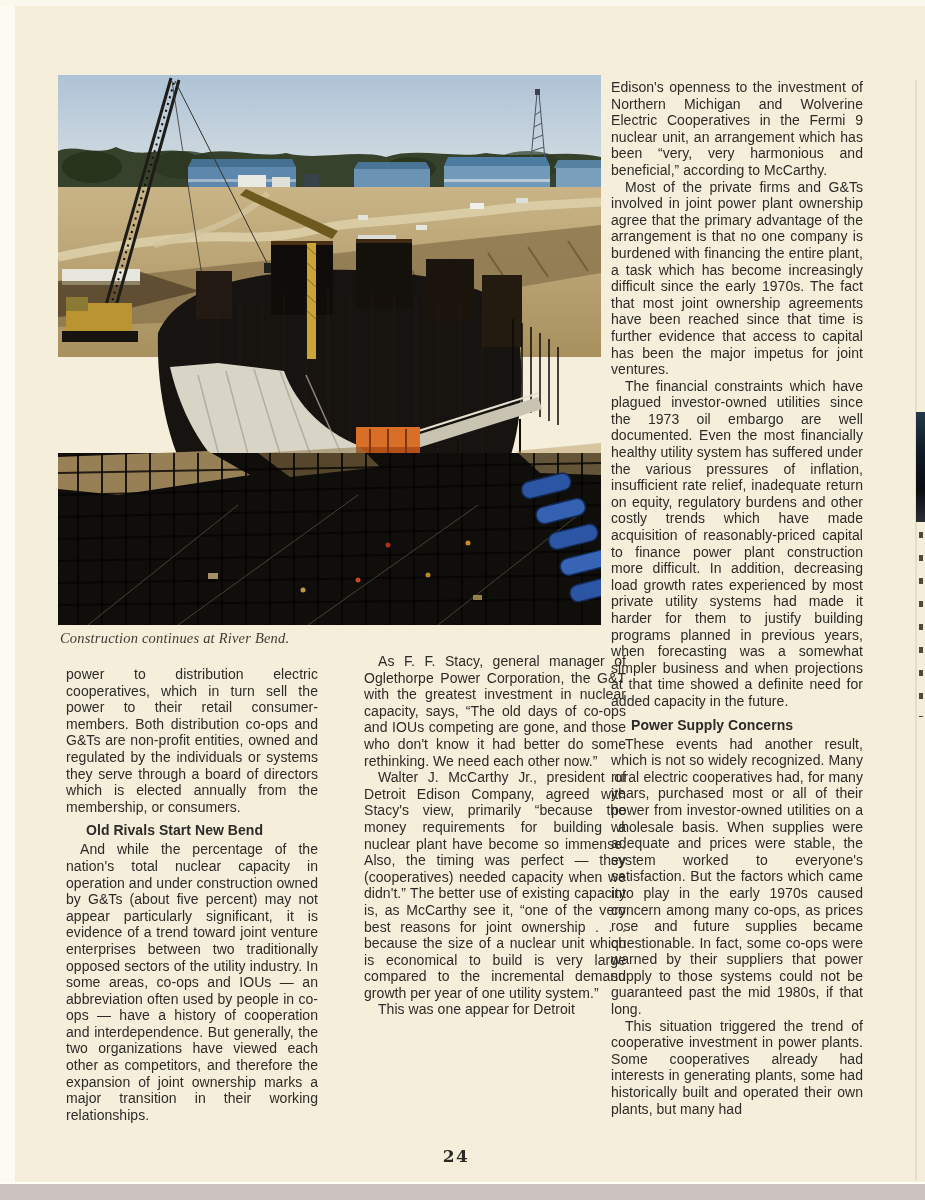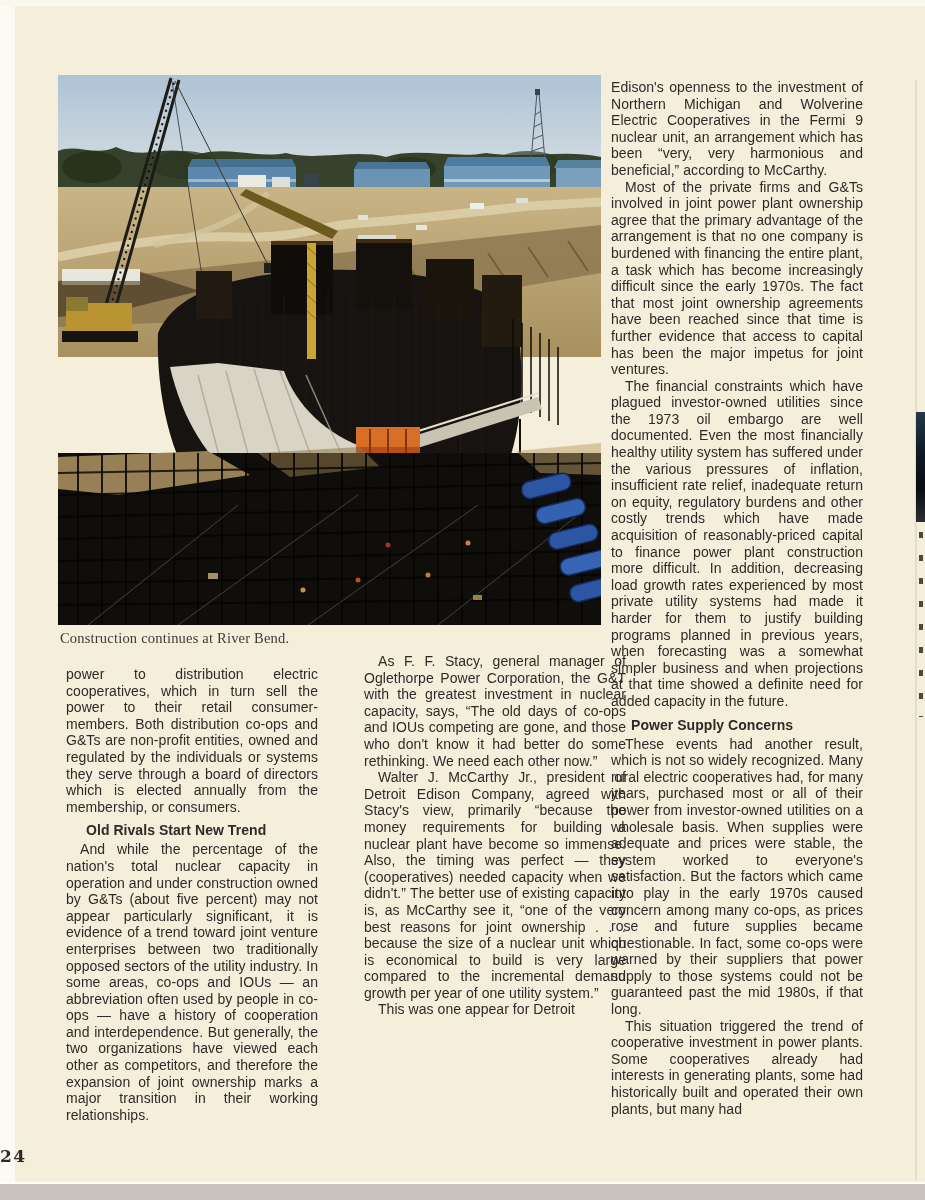--- a/index.html
+++ b/index.html
@@ -16,36 +16,36 @@
   .mark-blob{position:absolute;left:916px;top:412px;width:9px;height:110px;
     background:linear-gradient(#24384a,#101b26 35%,#0a0c10 70%,#2a2f33);}
   .mark-dashes{position:absolute;left:919px;top:532px;width:4px;height:185px;
     background:repeating-linear-gradient(to bottom,#4e473d 0 6px,transparent 6px 23px);}
   
   .photo{position:absolute;left:58px;top:75px;width:543px;height:550px;}
   .photo svg{display:block;}
   
   .caption{
     position:absolute;left:60px;top:630px;width:420px;
-    font-family:"Liberation Serif", serif;
+    font-family:"Liberation Serif", serif;font-style:italic;
     font-size:14.5px;color:#3c3a32;letter-spacing:0.2px;
   }
   
   .col{position:absolute;font-size:14px;line-height:16.6px;text-align:justify;
        color:#2d2b27;letter-spacing:0.05px;}
   .col p{margin:0;}
   .col p.ind{text-indent:14px;}
   .col p.gap{margin-top:8px;}
   .col h3{font-size:14px;line-height:17px;font-weight:bold;margin:7px 0 2px 0;text-align:left;padding-left:20px;}
   #col-left{left:66px;top:666px;width:252px;}
   #col-mid{left:331px;top:653px;width:262px;margin-left:33px;}
   #col-right{left:611px;top:79px;width:252px;}
   
   .pageno{
-    position:absolute;left:0;top:1146px;width:912px;text-align:left;
+    position:absolute;left:0;top:1146px;width:912px;text-align:center;
     font-family:"DejaVu Serif", serif;font-weight:bold;font-size:17px;
     letter-spacing:1.5px;color:#2b2a26;
   }
 </style>
 </head>
 <body>
 
 <div class="edge-left"></div>
 <div class="edge-top"></div>
 <div class="edge-right-line"></div>
@@ -263,21 +263,21 @@
     <rect x="497" y="484" width="50" height="17" rx="8" fill="#3864b6" stroke="#122a55" stroke-width="1.5"></rect>
     <rect x="500" y="512" width="50" height="17" rx="8" fill="#2c55a4" stroke="#122a55" stroke-width="1.5"></rect>
   </g>
 </svg>
 </div>
 
 <div class="caption">Construction continues at River Bend.</div>
 
 <div class="col" id="col-left">
   <p>power to distribution electric cooperatives, which in turn sell the power to their retail consumer-members. Both distribution co-ops and G&amp;Ts are non-profit entities, owned and regulated by the individuals or systems they serve through a board of directors which is elected annually from the membership, or consumers.</p>
-  <h3>Old Rivals Start New Trend</h3>
+  <h3>Old Rivals Start New Bend</h3>
   <p class="ind">And while the percentage of the nation's total nuclear capacity in operation and under construction owned by G&amp;Ts (about five percent) may not appear particularly significant, it is evidence of a trend toward joint venture enterprises between two traditionally opposed sectors of the utility industry. In some areas, co-ops and IOUs — an abbreviation often used by people in co-ops — have a history of cooperation and interdependence. But generally, the two organizations have viewed each other as competitors, and therefore the expansion of joint ownership marks a major transition in their working relationships.</p>
 </div>
 
 <div class="col" id="col-mid">
   <p class="ind">As F. F. Stacy, general manager of Oglethorpe Power Corporation, the G&amp;T with the greatest investment in nuclear capacity, says, “The old days of co-ops and IOUs competing are gone, and those who don't know it had better do some rethinking. We need each other now.”</p>
   <p class="ind">Walter J. McCarthy Jr., president of Detroit Edison Company, agreed with Stacy's view, primarily “because the money requirements for building a nuclear plant have become so immense. Also, the timing was perfect — they (cooperatives) needed capacity when we didn't.” The better use of existing capacity is, as McCarthy see it, “one of the very best reasons for joint ownership . . . because the size of a nuclear unit which is economical to build is very large compared to the incremental demand growth per year of one utility system.”</p>
   <p class="ind">This was one appear for Detroit</p>
 </div>
 
 <div class="col" id="col-right">

